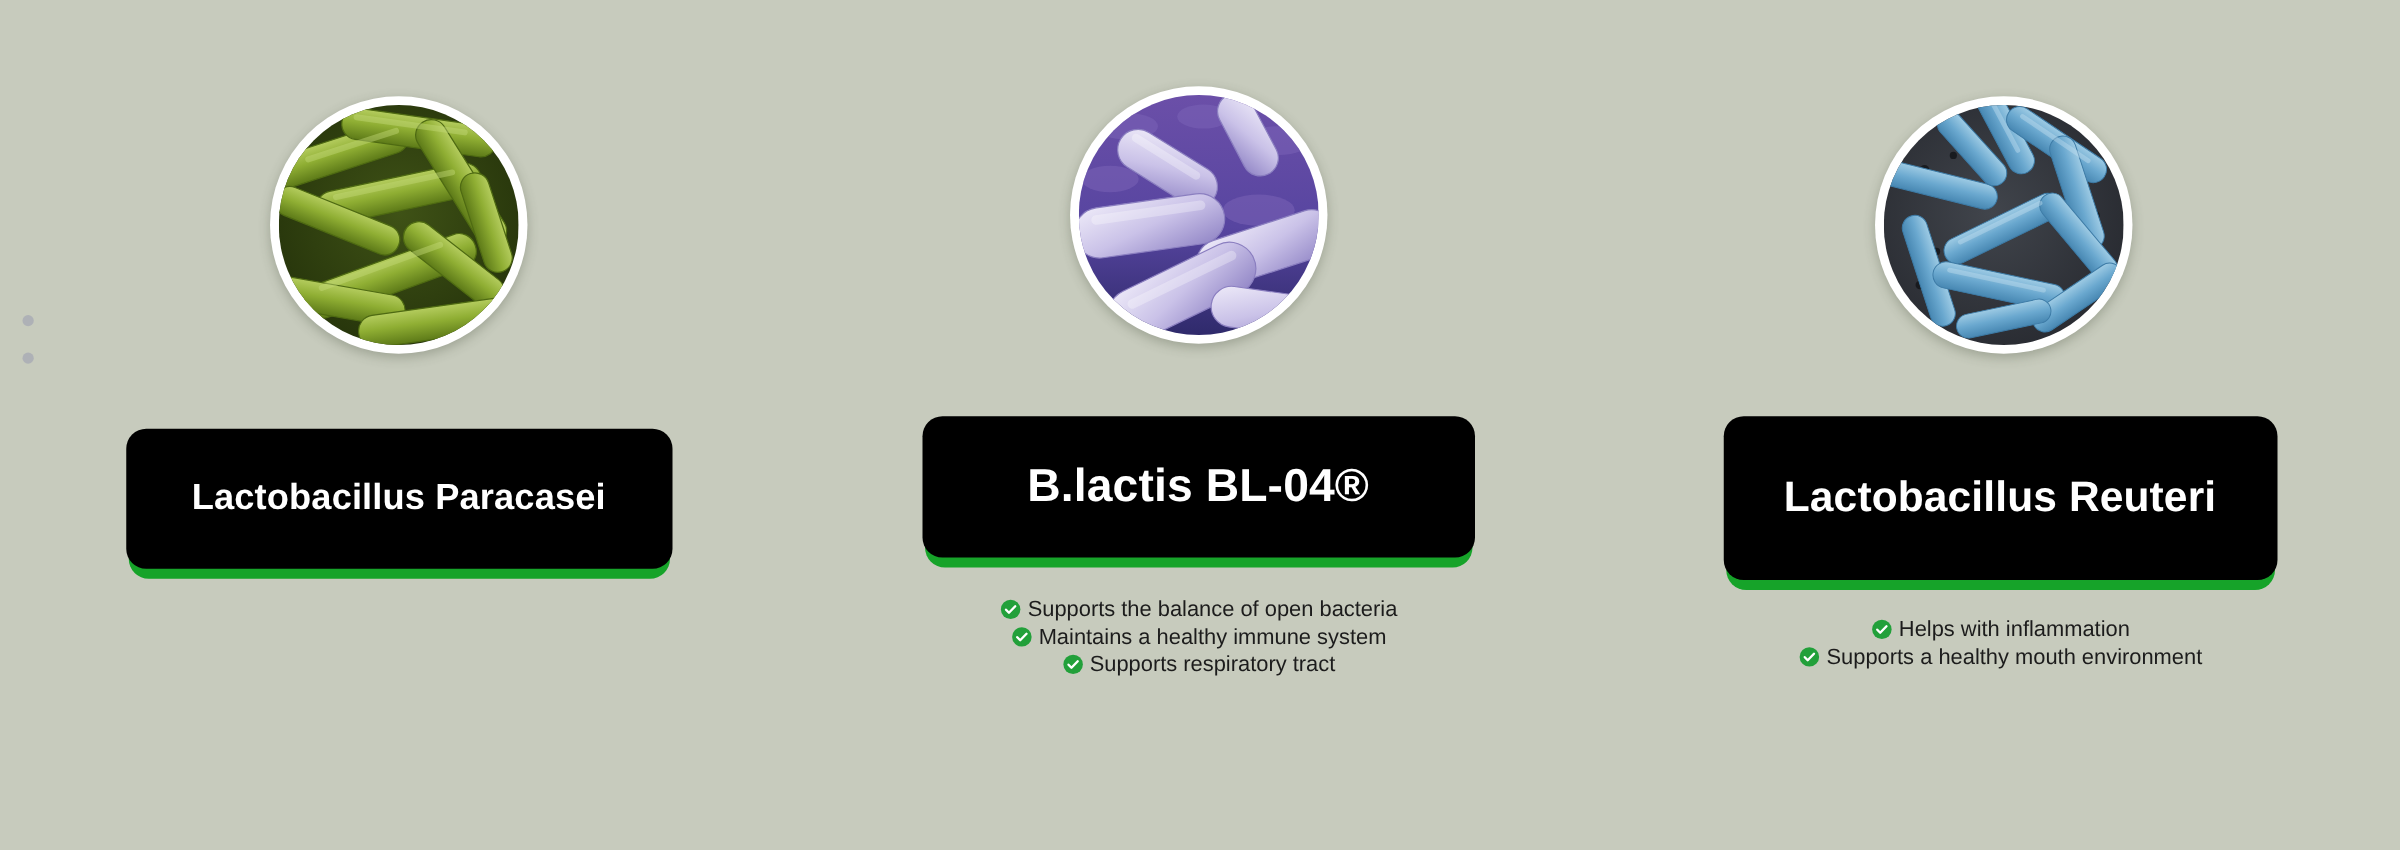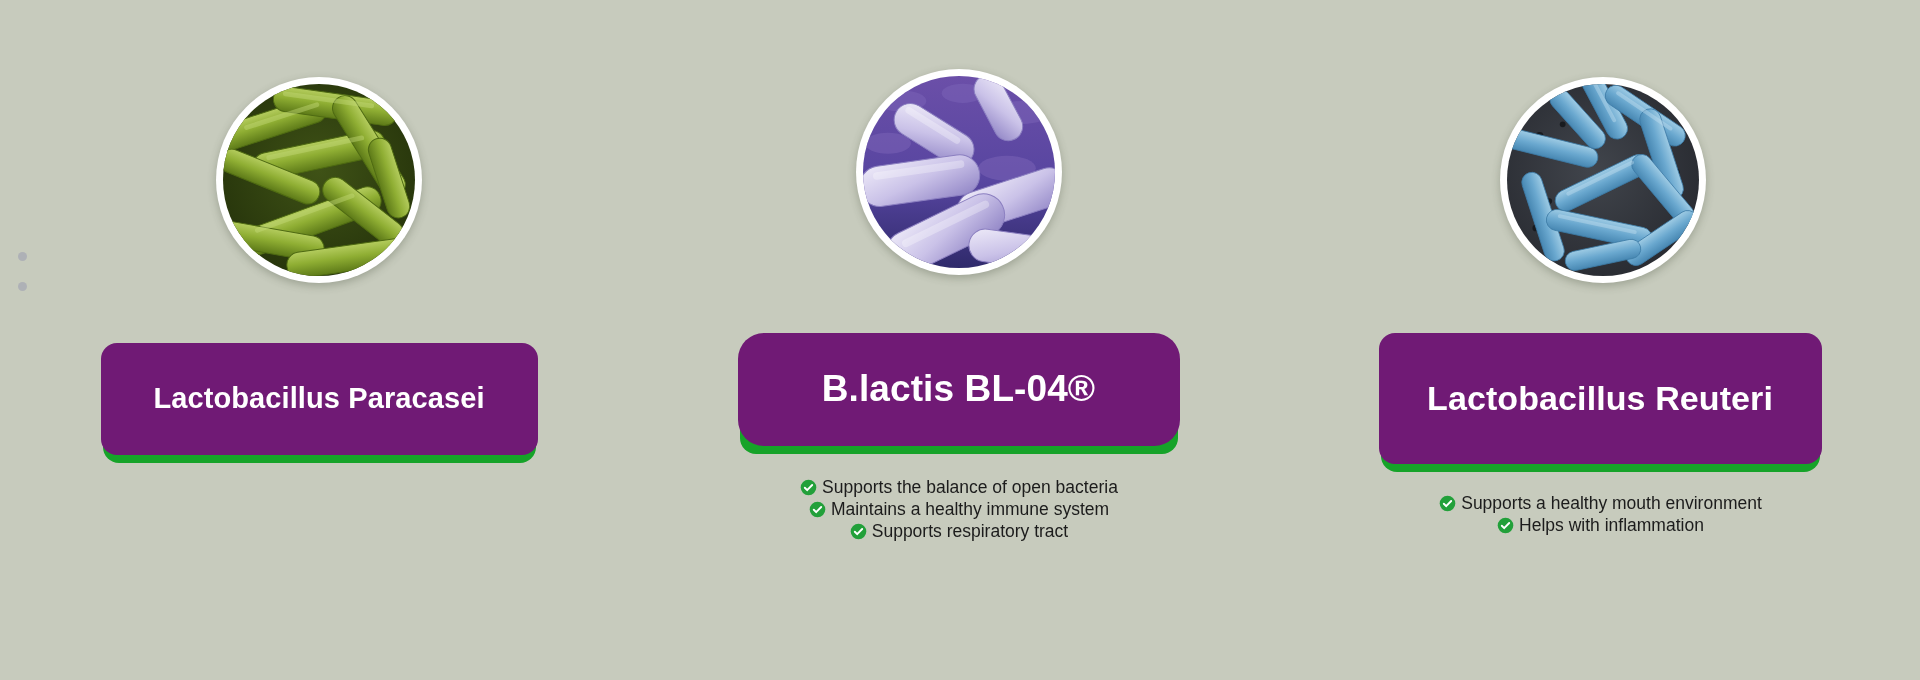--- a/index.html
+++ b/index.html
@@ -82,21 +82,21 @@
     right: 2px;
     top: 10px;
     bottom: -8px;
     background: #16a329;
     border-radius: 16px;
     z-index: 0;
   }
   .pill {
     position: relative;
     z-index: 1;
-    background: #701a75;
+    background: #000000;
     border-radius: 16px;
     color: #ffffff;
     font-weight: bold;
     text-align: center;
     letter-spacing: .1px;
     line-height: 1.1;
     display: flex;
     align-items: center;
     justify-content: center;
   }
@@ -125,21 +125,21 @@
   
   
   .card-1 .photo-wrap { margin-top: 77px; margin-left: -3px; }
   .card-1 .pill-stack { margin-top: 60px; margin-left: -2px; }
   .card-1 .pill { width: 437px; height: 112px; font-size: 29px; }
   .card-1 .benefits { margin-top: 32px; margin-left: -2px; }
 
   
   .card-2 .photo-wrap { margin-top: 69px; margin-left: -2px; }
   .card-2 .pill-stack { margin-top: 58px; margin-left: -3px; }
-  .card-2 .pill { width: 442px; height: 113px; font-size: 37px; border-radius: 26px; }
+  .card-2 .pill { width: 442px; height: 113px; font-size: 37px; }
   .card-2 .benefits { margin-top: 30px; margin-left: -2px; }
 
   
   .card-3 .photo-wrap { margin-top: 77px; margin-left: 6px; }
   .card-3 .pill-stack { margin-top: 50px; margin-left: 0px; }
   .card-3 .pill { width: 443px; height: 131px; font-size: 34px; text-align: right; }
   .card-3 .benefits { margin-top: 28px; margin-left: 1px; }
 </style>
 </head>
 <body>
@@ -326,26 +326,26 @@
       <div class="pill">Lactobacillus Reuteri</div>
     </div>
 
     <ul class="benefits">
       <li class="benefit">
         <span class="check-icon">
           <svg viewBox="0 0 24 24">
               <circle cx="12" cy="12" r="11" fill="#22a03a"></circle>
               <path d="M6.8 12.4l3.3 3.4 7.1-7.3" fill="none" stroke="#ffffff" stroke-width="2.7" stroke-linecap="round" stroke-linejoin="round"></path>
             </svg>
+        </span><span>Helps with inflammation</span>
+      </li>
+      <li class="benefit">
+        <span class="check-icon">
+          <svg viewBox="0 0 24 24">
+              <circle cx="12" cy="12" r="11" fill="#22a03a"></circle>
+              <path d="M6.8 12.4l3.3 3.4 7.1-7.3" fill="none" stroke="#ffffff" stroke-width="2.7" stroke-linecap="round" stroke-linejoin="round"></path>
+            </svg>
         </span><span>Supports a healthy mouth environment</span>
-      </li>
-      <li class="benefit">
-        <span class="check-icon">
-          <svg viewBox="0 0 24 24">
-              <circle cx="12" cy="12" r="11" fill="#22a03a"></circle>
-              <path d="M6.8 12.4l3.3 3.4 7.1-7.3" fill="none" stroke="#ffffff" stroke-width="2.7" stroke-linecap="round" stroke-linejoin="round"></path>
-            </svg>
-        </span><span>Helps with inflammation</span>
       </li>
     </ul>
   </div>
 
 </div>
 
 </body></html>

